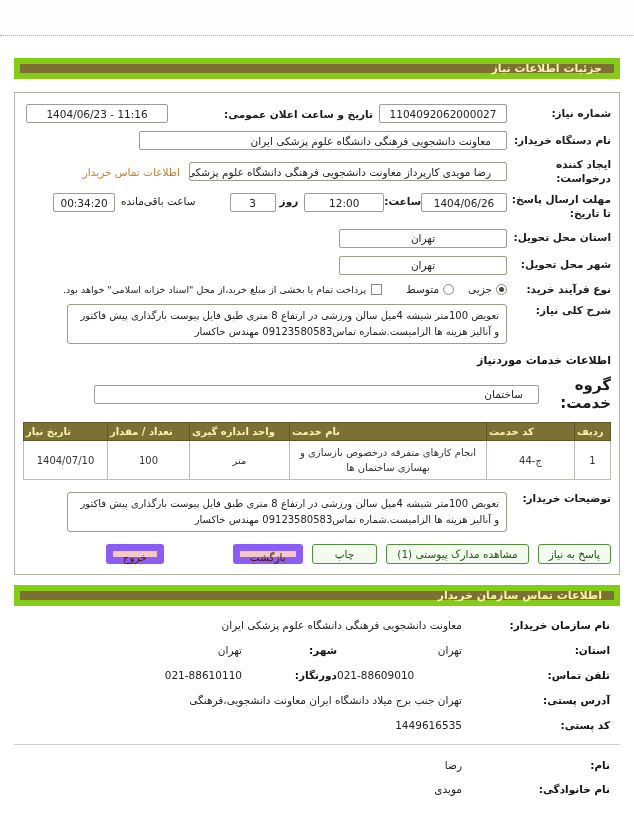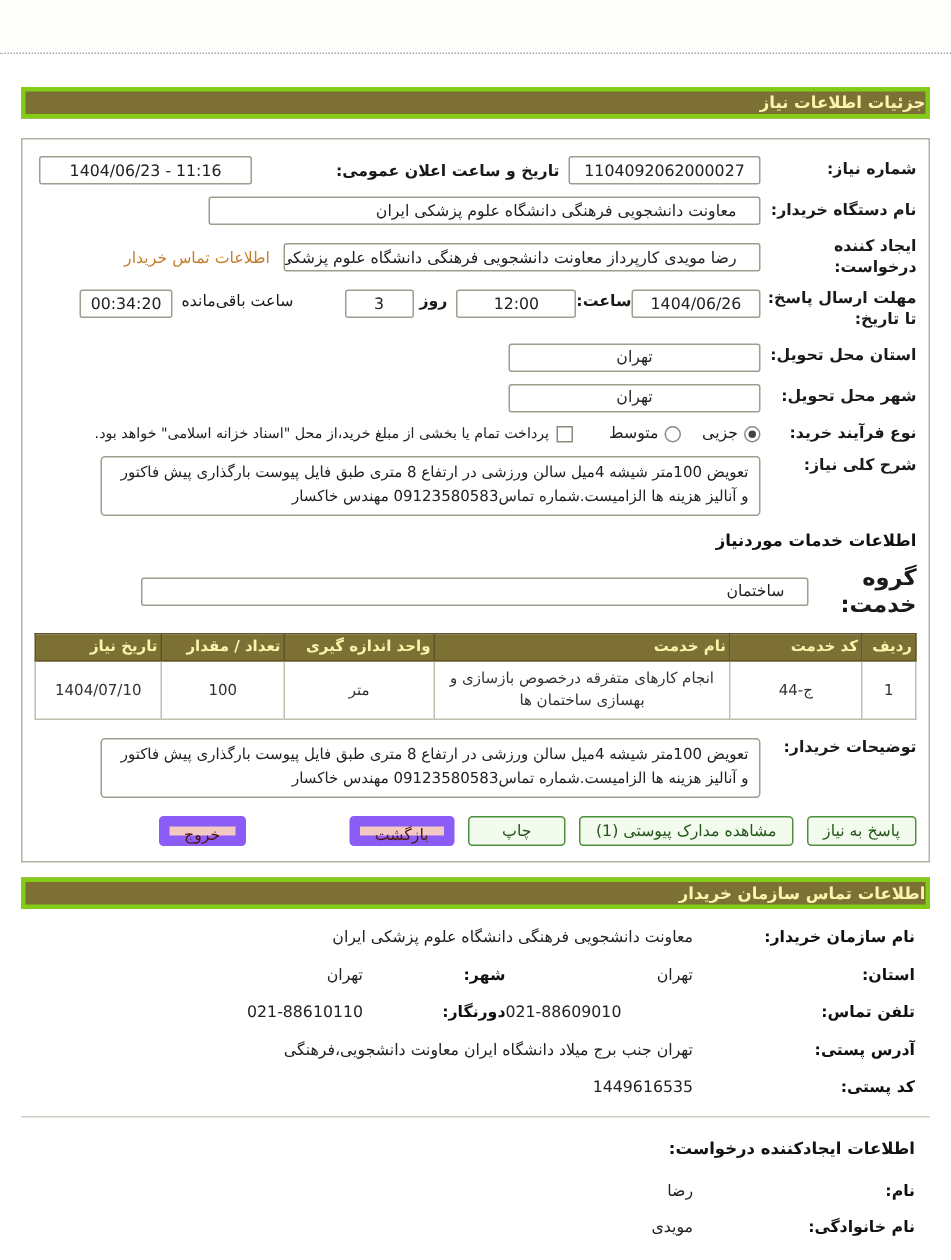--- a/index.html
+++ b/index.html
@@ -1,20 +1,20 @@
 <!DOCTYPE html>
 <html lang="fa" dir="rtl"><head>
 <meta charset="utf-8">
 <style>
   *{box-sizing:border-box;margin:0;padding:0}
   html,body{width:634px;height:840px;overflow:hidden}
   body{font-family:"DejaVu Sans",sans-serif;direction:rtl;background:#ffffff;color:#222;font-size:10.5px}
   .top-strip{height:36px;background:#fdfdfb;border-bottom:1px dotted #a8a8a8}
-  .bar{margin:0 14px;height:21px;background:#7d7035;border:3px solid #84cc16;color:#faf4ac;
-       font-size:11px;font-weight:bold;display:flex;align-items:center;padding:0 0}
+  .bar{margin:0 14px;height:21px;background:#7d7035;border:6px solid #84cc16;color:#faf4ac;
+       font-size:11px;font-weight:bold;display:flex;align-items:center;padding:0 12px}
   .bar1{margin-top:22px}
   .bar2{margin-top:10px}
   .panel{margin:13px 14px 0;border:1px solid #b3b3a6;background:#fff;padding:11px 8px 10px}
   .frow{display:flex;align-items:center;margin-bottom:8px}
   .frow.top{align-items:flex-start}
   .flabel{width:104px;flex:none;font-weight:bold;font-size:10.5px;line-height:1.3;color:#1a1a1a}
   .flabel-sm{width:72px;flex:none;font-weight:bold;font-size:15px;color:#1a1a1a}
   .inline-label{font-weight:bold;font-size:10.5px;color:#1a1a1a;flex:none}
   .tbox{border:1px solid #9e9e8f;background:#fff;height:19px;display:flex;align-items:center;
         padding:0 15px;font-size:10.5px;border-radius:2px;overflow:hidden;white-space:nowrap}
@@ -35,21 +35,21 @@
   .radio{width:11px;height:11px;border:1px solid #8a8a7d;border-radius:50%;background:#fff;
          flex:none;margin-left:4px;display:flex;align-items:center;justify-content:center}
   .radio.checked::after{content:"";width:5px;height:5px;border-radius:50%;background:#444}
   .checkbox{width:11px;height:11px;border:1px solid #8a8a7d;background:#fff;flex:none;margin-left:5px}
   .cb-text{font-size:9.5px;color:#222}
   .bigbox{width:440px;border:1px solid #9e9e8f;border-radius:3px;background:#fff;min-height:36px;
           padding:3px 7px;font-size:10px;line-height:1.6;color:#222}
   .sec-title{font-weight:bold;font-size:11px;color:#111;margin:4px 0 9px}
   table.svc{width:100%;border-collapse:collapse;margin-bottom:12px}
   table.svc th{background:#7d7035;color:#faf4ac;border:1px solid #5f5528;font-size:10px;
-               font-weight:bold;padding:3px 2px;text-align:right}
+               font-weight:bold;padding:3px 2px;text-align:left}
   table.svc td{border:1px solid #bfbfb0;font-size:10px;color:#333;text-align:center;
                padding:4px 3px;vertical-align:middle;line-height:1.5}
   .col-row{width:36px}.col-code{width:88px}.col-unit{width:100px}.col-qty{width:82px}.col-date{width:84px}
   .btn-row{display:flex;align-items:center;margin-top:12px}
   .btn{font-family:"DejaVu Sans",sans-serif;font-size:10.5px;height:20px;border-radius:3px;
        padding:0 10px;cursor:pointer;margin-left:9px;white-space:nowrap}
   .btn.green{background:#f3faee;border:1px solid #4f8f3d;color:#24561b}
   .btn.print{padding:0 22px}
   .btn.pink{background:#f5c9c3;border:7px solid #8b5cf6;color:#4d1711}
   .btn.exit{margin-right:60px}
@@ -207,21 +207,20 @@
   </div>
   <div class="crow">
     <div class="clabel">کد پستی:</div>
     <div class="cval ltr">1449616535</div>
   </div>
 </div>
 
 <div class="divider"></div>
 
 <div class="creator">
-  <div class="sec-title" style="margin-bottom:16px">اطلاعات ایجادکننده درخواست:</div>
   <div class="crow">
     <div class="clabel">نام:</div>
     <div class="cval">رضا</div>
   </div>
   <div class="crow">
     <div class="clabel">نام خانوادگی:</div>
     <div class="cval">مویدی</div>
   </div>
 
 </div>

